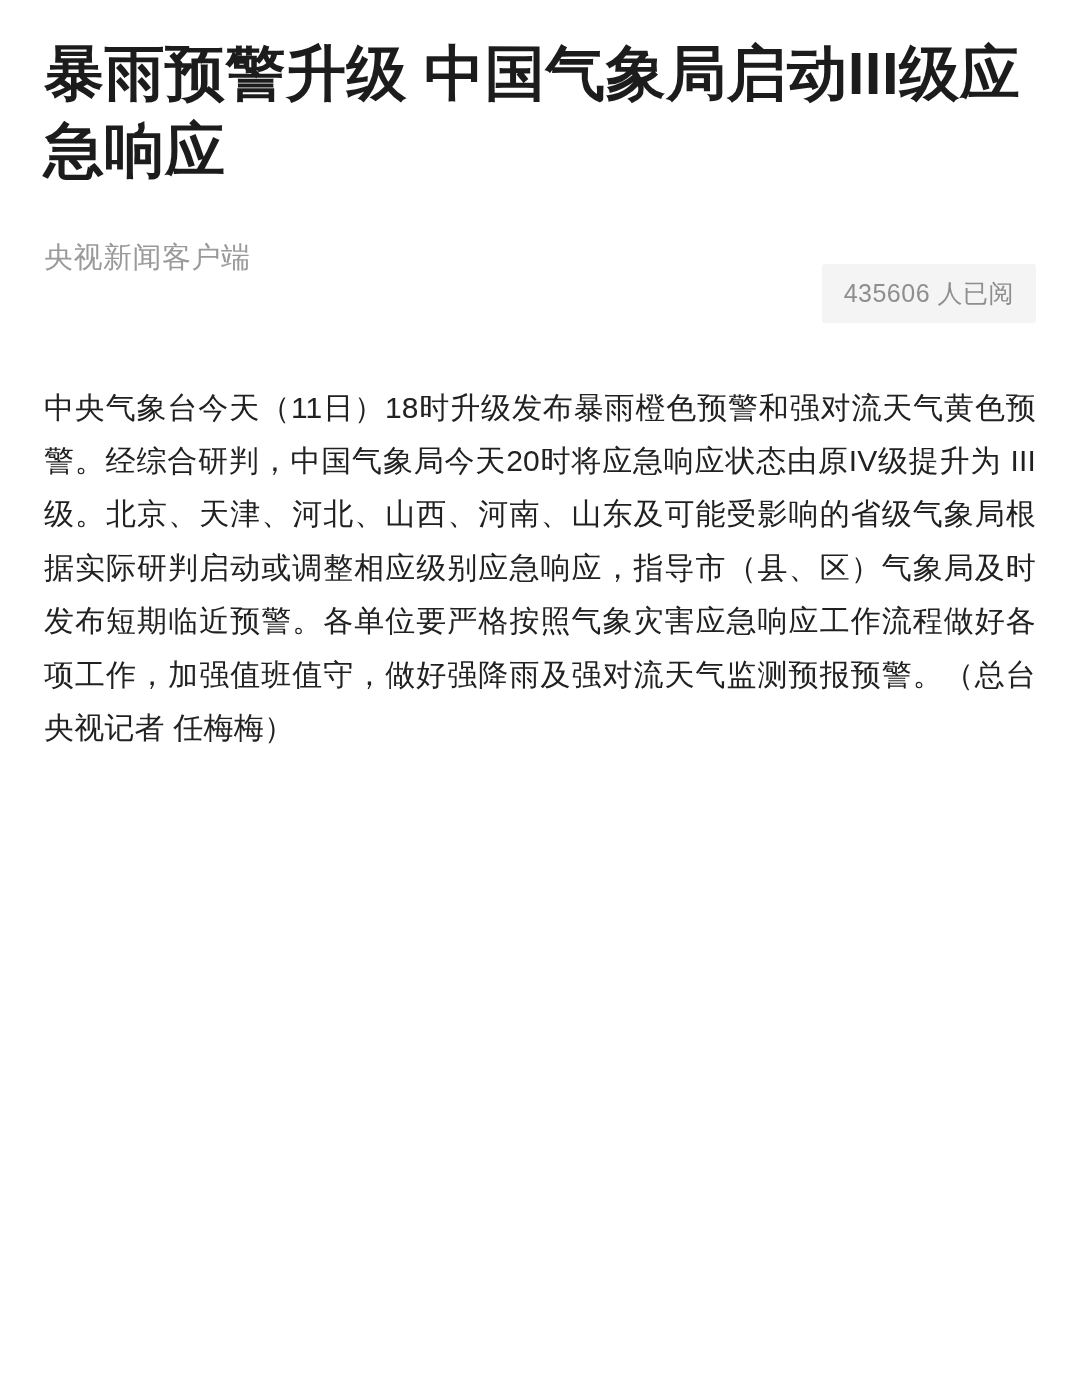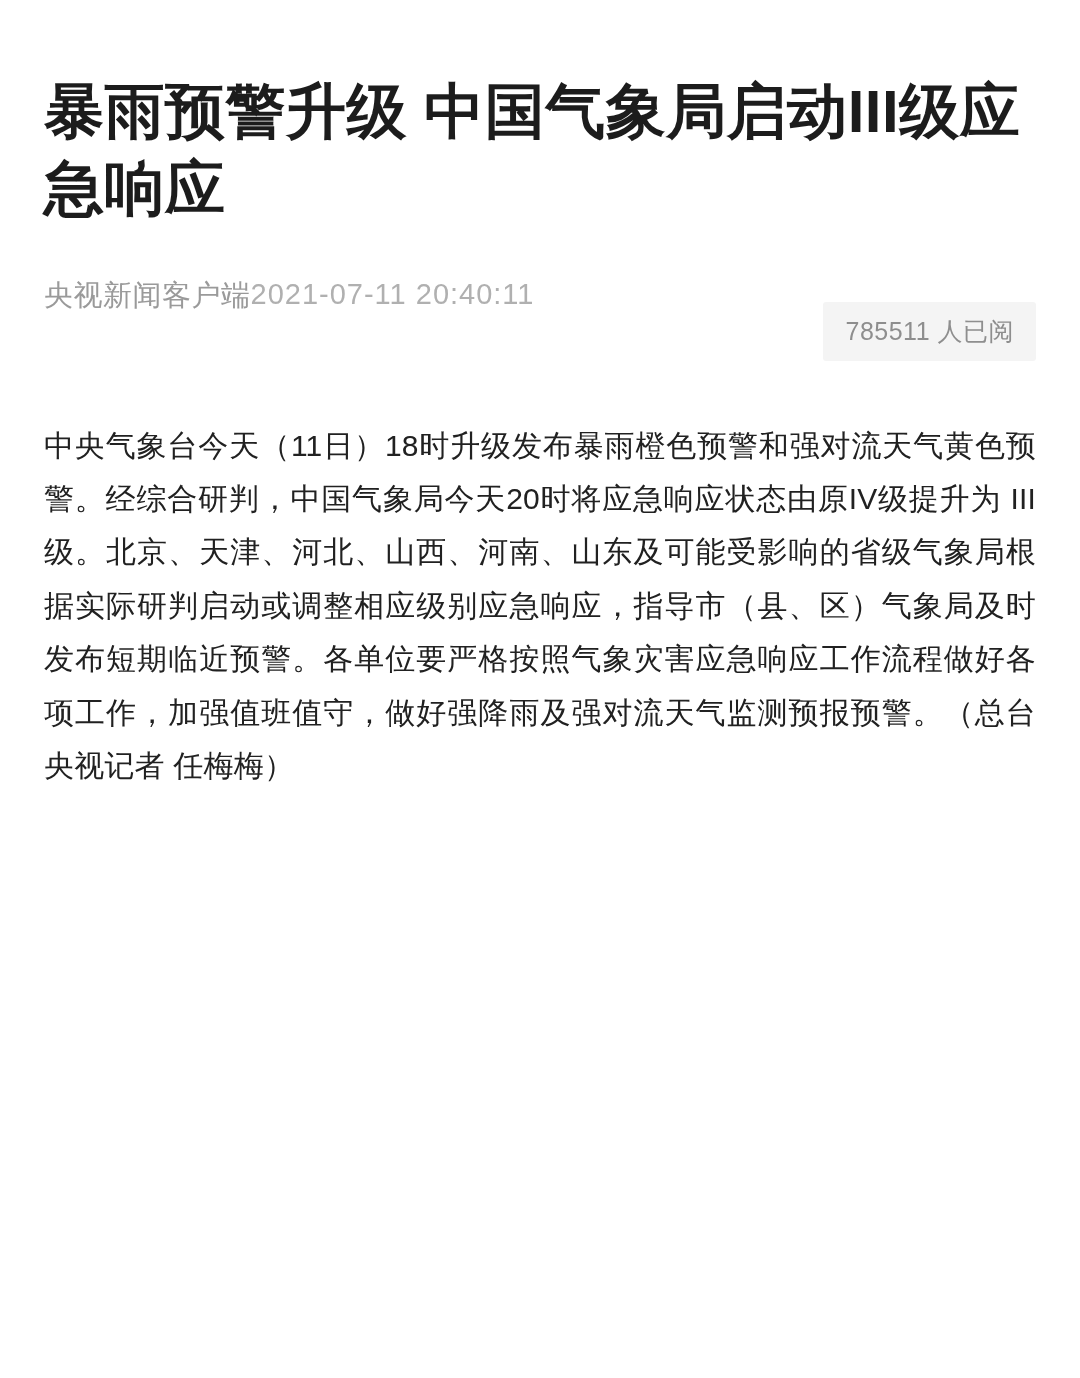--- a/index.html
+++ b/index.html
@@ -10,39 +10,39 @@
   body {
     width: 1080px;
     min-height: 1378px;
     font-family: "Liberation Sans", "DejaVu Sans", sans-serif;
     color: #1a1a1a;
     -webkit-font-smoothing: antialiased;
   }
   .article {
     padding: 36px 44px 40px 44px;
     box-sizing: border-box;
-    margin-top: 38px;
   }
   .headline {
     font-size: 60px;
     line-height: 1.28;
     font-weight: 700;
     letter-spacing: 0.5px;
     color: #1c1c1c;
     margin: 0 0 46px 0;
     word-break: break-word;
   }
   .meta-row {
     display: flex;
     align-items: flex-start;
     justify-content: space-between;
     margin-bottom: 58px;
   }
   .meta-left {
     display: flex;
+    flex-direction: column;
     justify-content: flex-end;
   }
   .source {
     font-size: 29px;
     color: #9a9a9a;
     line-height: 1.5;
     margin-bottom: 8px;
     letter-spacing: 0.5px;
   }
   .timestamp {
@@ -74,20 +74,19 @@
 </head>
 <body>
 
 <div class="article">
 
   <h1 class="headline">暴雨预警升级 中国气象局启动III级应急响应</h1>
 
   <div class="meta-row">
     <div class="meta-left">
       <div class="source">央视新闻客户端</div>
-      <div class="timestamp">2021-07-11 20:40:11</div>
     </div>
-    <div class="read-badge">785511 人已阅</div>
+    <div class="read-badge">435606 人已阅</div>
   </div>
 
   <p class="body-text">中央气象台今天（11日）18时升级发布暴雨橙色预警和强对流天气黄色预警。经综合研判，中国气象局今天20时将应急响应状态由原IV级提升为 III 级。北京、天津、河北、山西、河南、山东及可能受影响的省级气象局根据实际研判启动或调整相应级别应急响应，指导市（县、区）气象局及时发布短期临近预警。各单位要严格按照气象灾害应急响应工作流程做好各项工作，加强值班值守，做好强降雨及强对流天气监测预报预警。（总台央视记者 任梅梅）</p>
 
 </div>
 
 </body></html>

